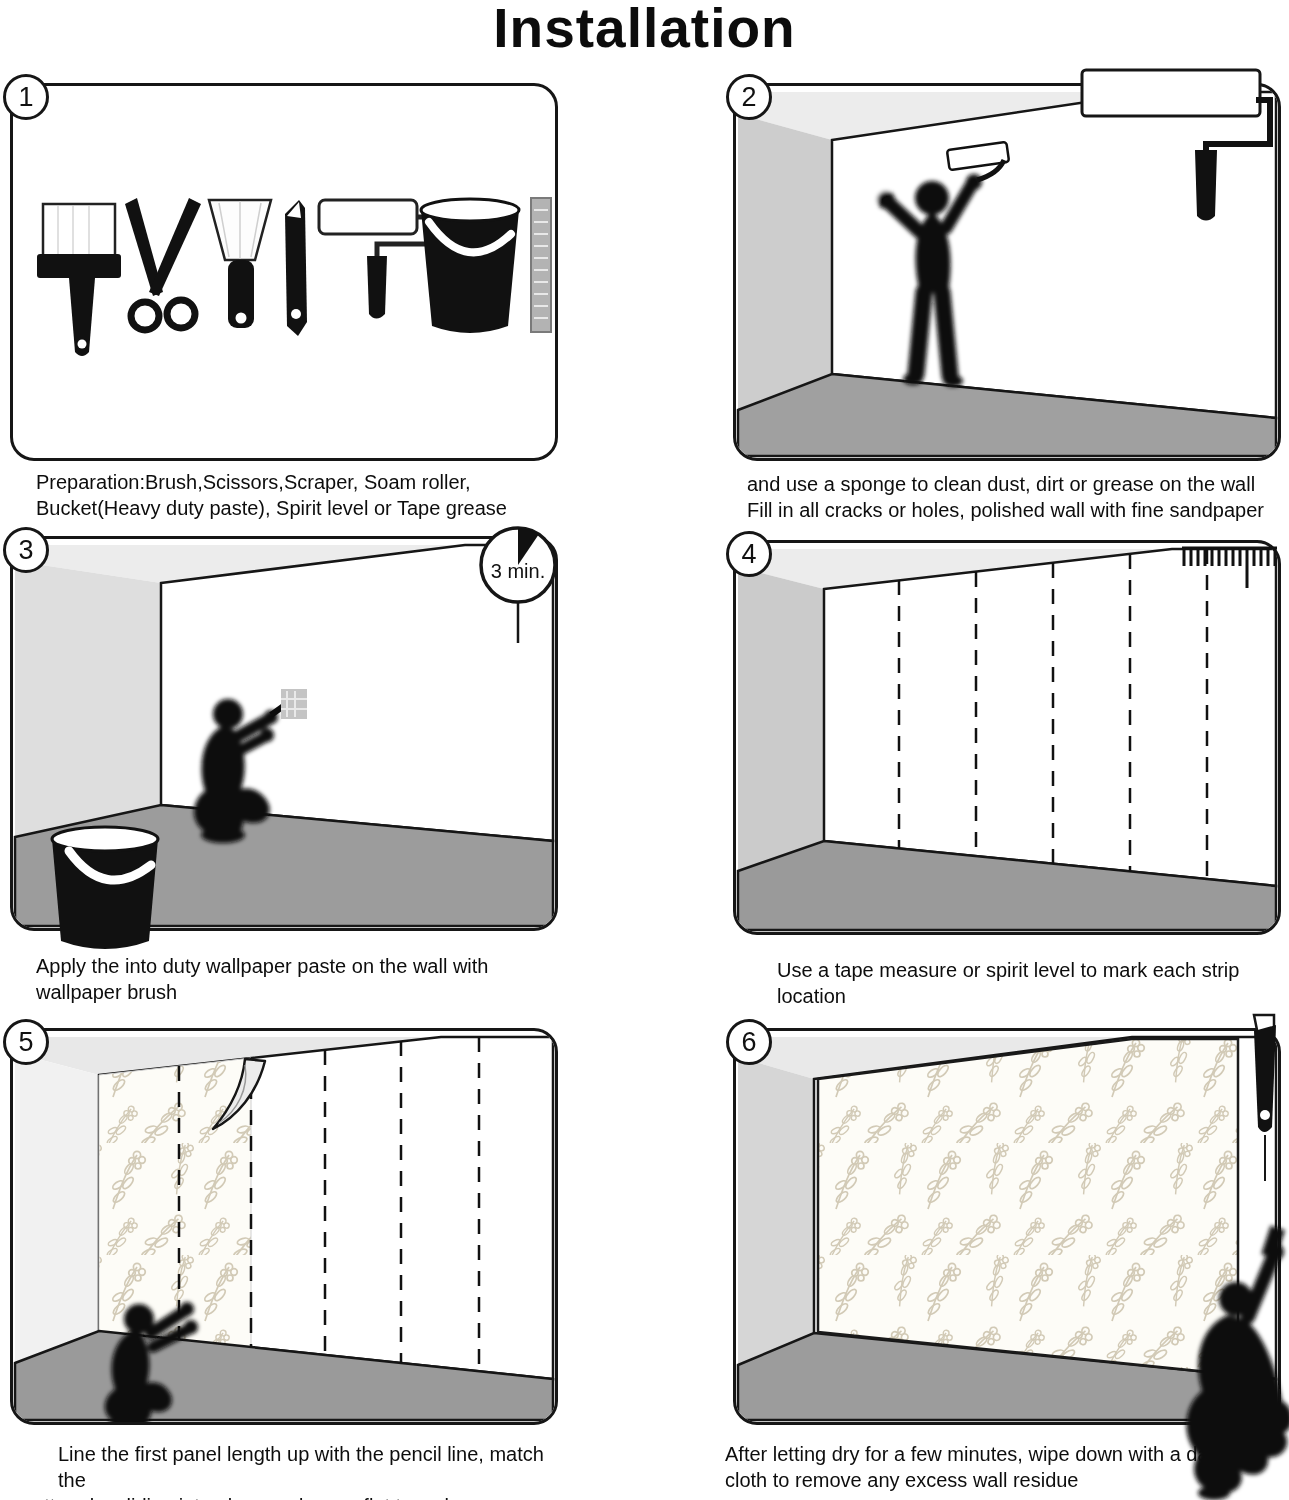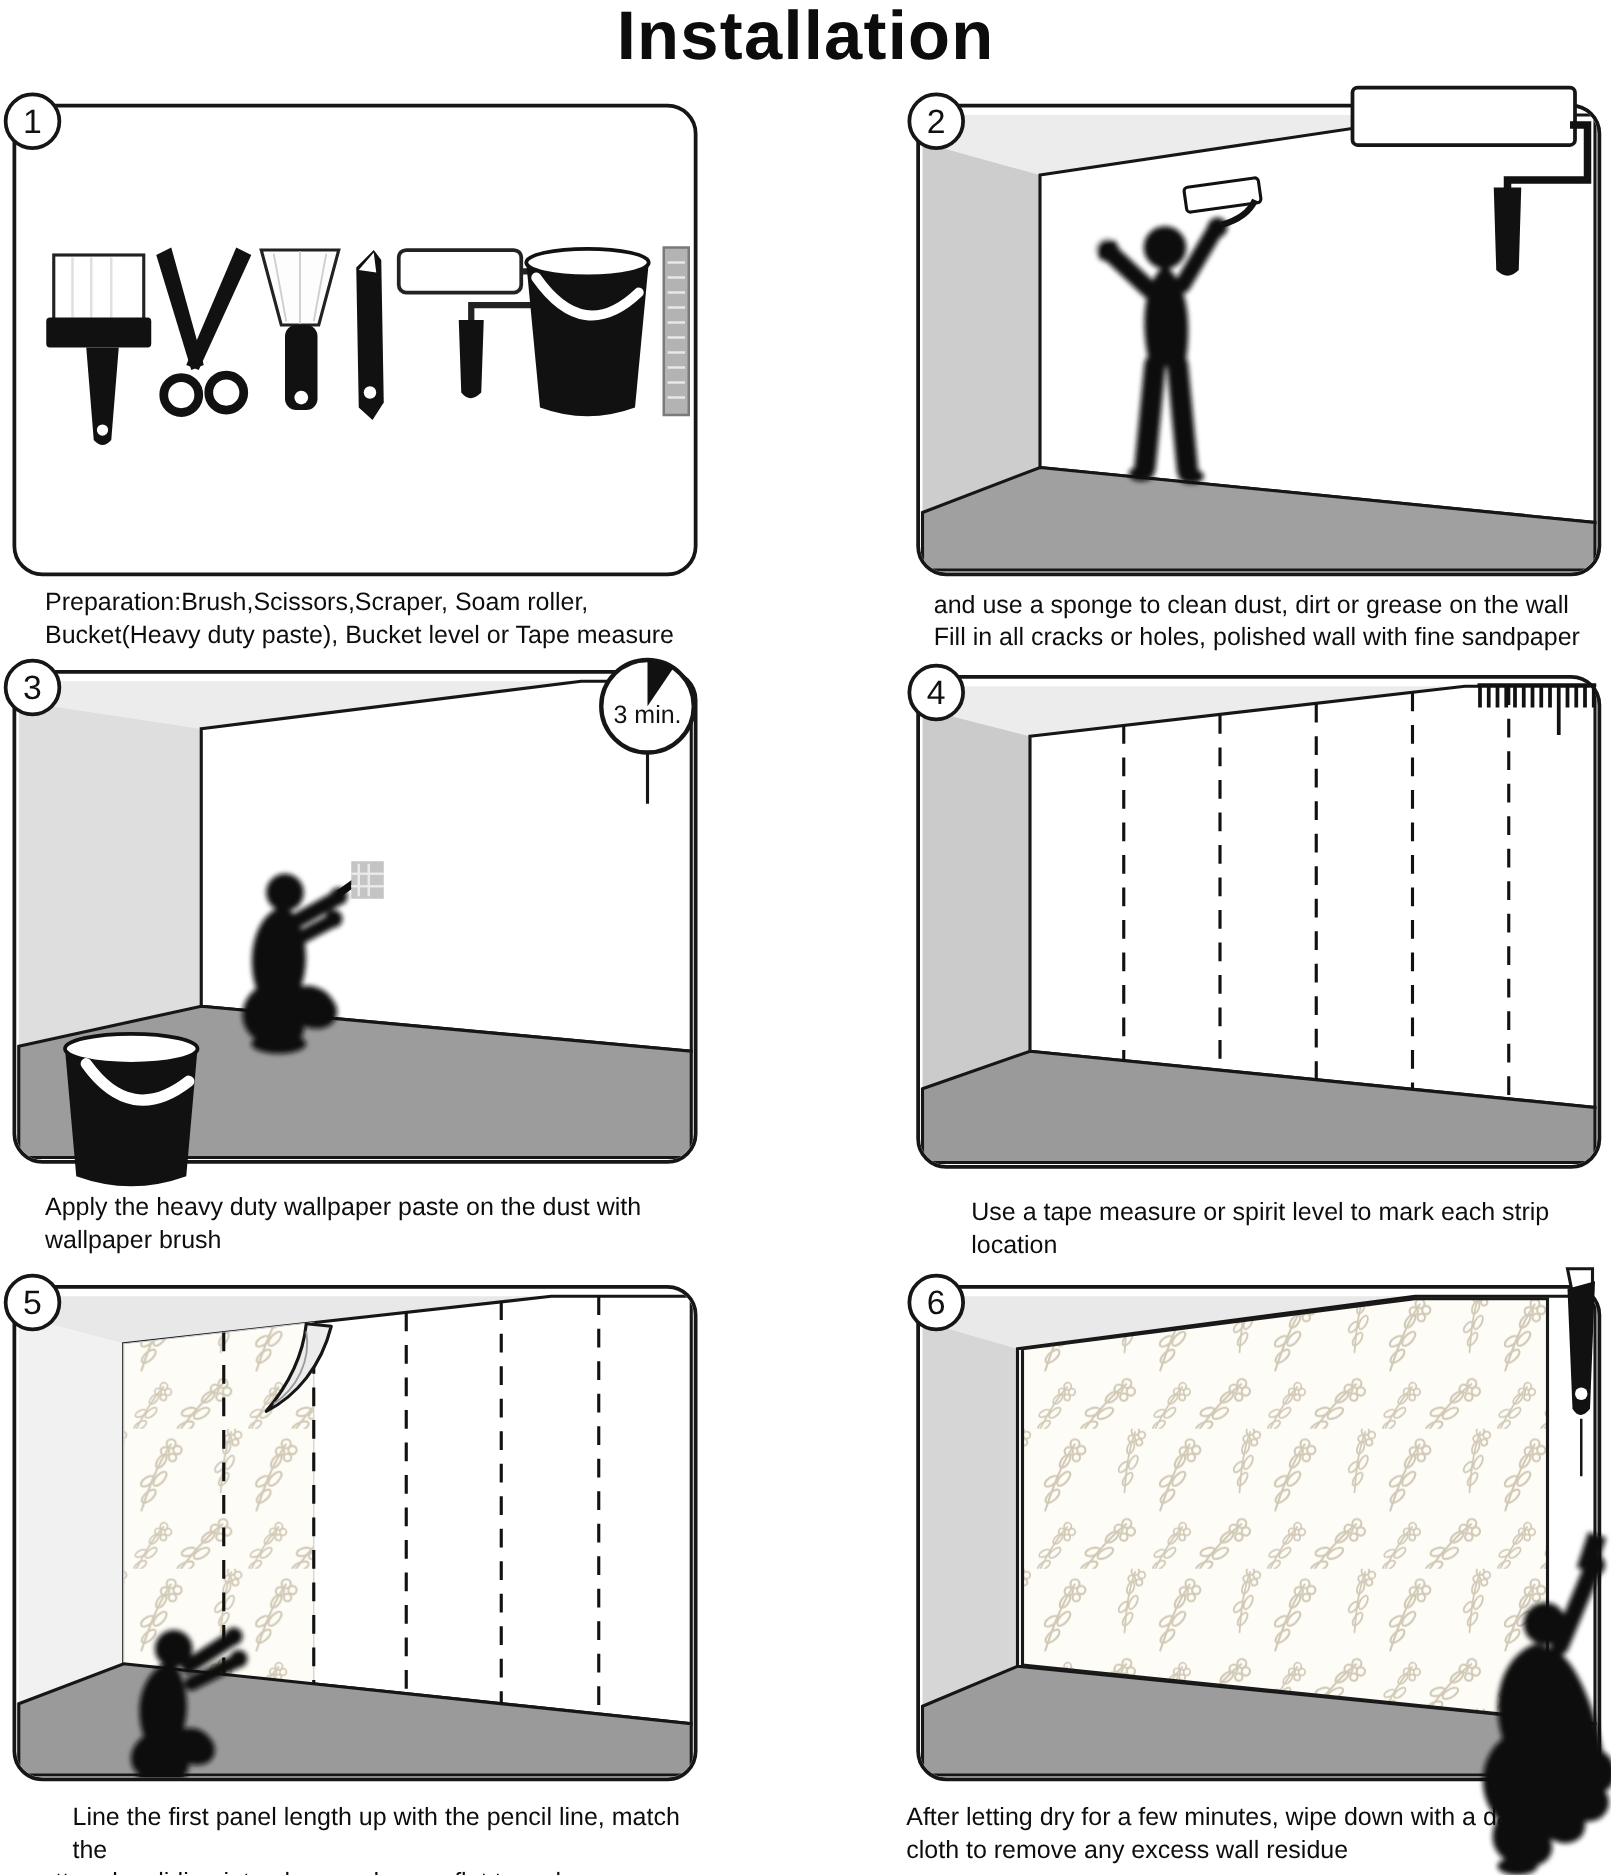--- a/index.html
+++ b/index.html
@@ -102,21 +102,21 @@
       </g>
       <g>
         <rect x="518" y="112" width="20" height="134" fill="#b3b3b3" stroke="#7a7a7a" stroke-width="2"></rect>
         <path d="M521,124 H535 M521,136 H535 M521,148 H535 M521,160 H535 M521,172 H535 M521,184 H535 M521,196 H535 M521,208 H535 M521,220 H535 M521,232 H535" stroke="#e8e8e8" stroke-width="2"></path>
       </g>
     </svg>
     <div class="badge">1</div>
   </div>
   <div class="caption cap1">
     <div class="cap-line">Preparation:Brush,Scissors,Scraper, Soam roller,</div>
-    <div class="cap-line">Bucket(Heavy duty paste), Bucket level or Tape measure</div>
+    <div class="cap-line">Bucket(Heavy duty paste), Spirit level or Tape grease</div>
   </div>
 </section>
 
 <section class="step" id="s2">
   <div class="panel h1">
     <svg class="art" width="542" height="372" viewBox="0 0 542 372">
       <g clip-path="url(#clipA)">
         <polygon points="2,6 418,6 96,54 2,28" fill="#ececec"></polygon>
         <polygon points="2,28 96,54 96,288 2,324" fill="#cdcdcd"></polygon>
         <polygon points="96,54 418,6 540,6 540,332 96,288" fill="#ffffff" stroke="#161616" stroke-width="2.5"></polygon>
@@ -184,21 +184,21 @@
       <g>
         <path d="M505,63 L505,104" stroke="#161616" stroke-width="2.5"></path>
         <circle cx="505" cy="26" r="37" fill="#fff" stroke="#161616" stroke-width="3.5"></circle>
         <path d="M505,26 L505,-11 A37,37 0 0 1 526,-5 Z" fill="#111"></path>
         <text x="505" y="39" text-anchor="middle" font-size="20" font-family="Liberation Sans, sans-serif" fill="#111">3 min.</text>
       </g>
     </svg>
     <div class="badge">3</div>
   </div>
   <div class="caption cap3">
-    <div class="cap-line">Apply the heavy duty wallpaper paste on the dust with</div>
+    <div class="cap-line">Apply the into duty wallpaper paste on the wall with</div>
     <div class="cap-line">wallpaper brush</div>
   </div>
 </section>
 
 <section class="step" id="s4">
   <div class="panel h2">
     <svg class="art" width="542" height="389" viewBox="0 0 542 389">
       <g clip-path="url(#clipB)">
         <polygon points="2,6 436,6 88,46 2,24" fill="#ececec"></polygon>
         <polygon points="2,24 88,46 88,298 2,328" fill="#cbcbcb"></polygon>

